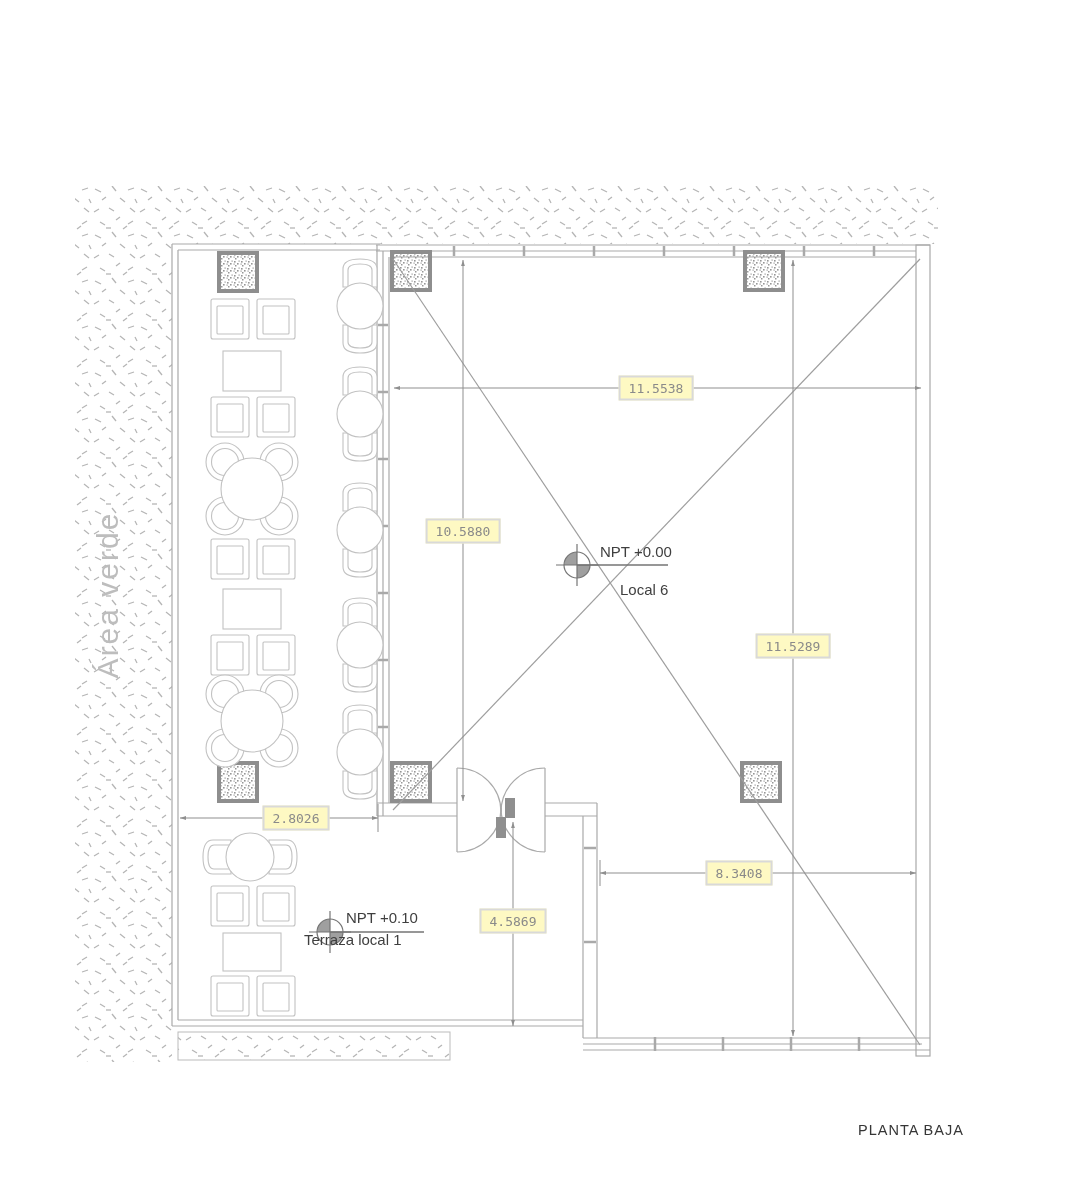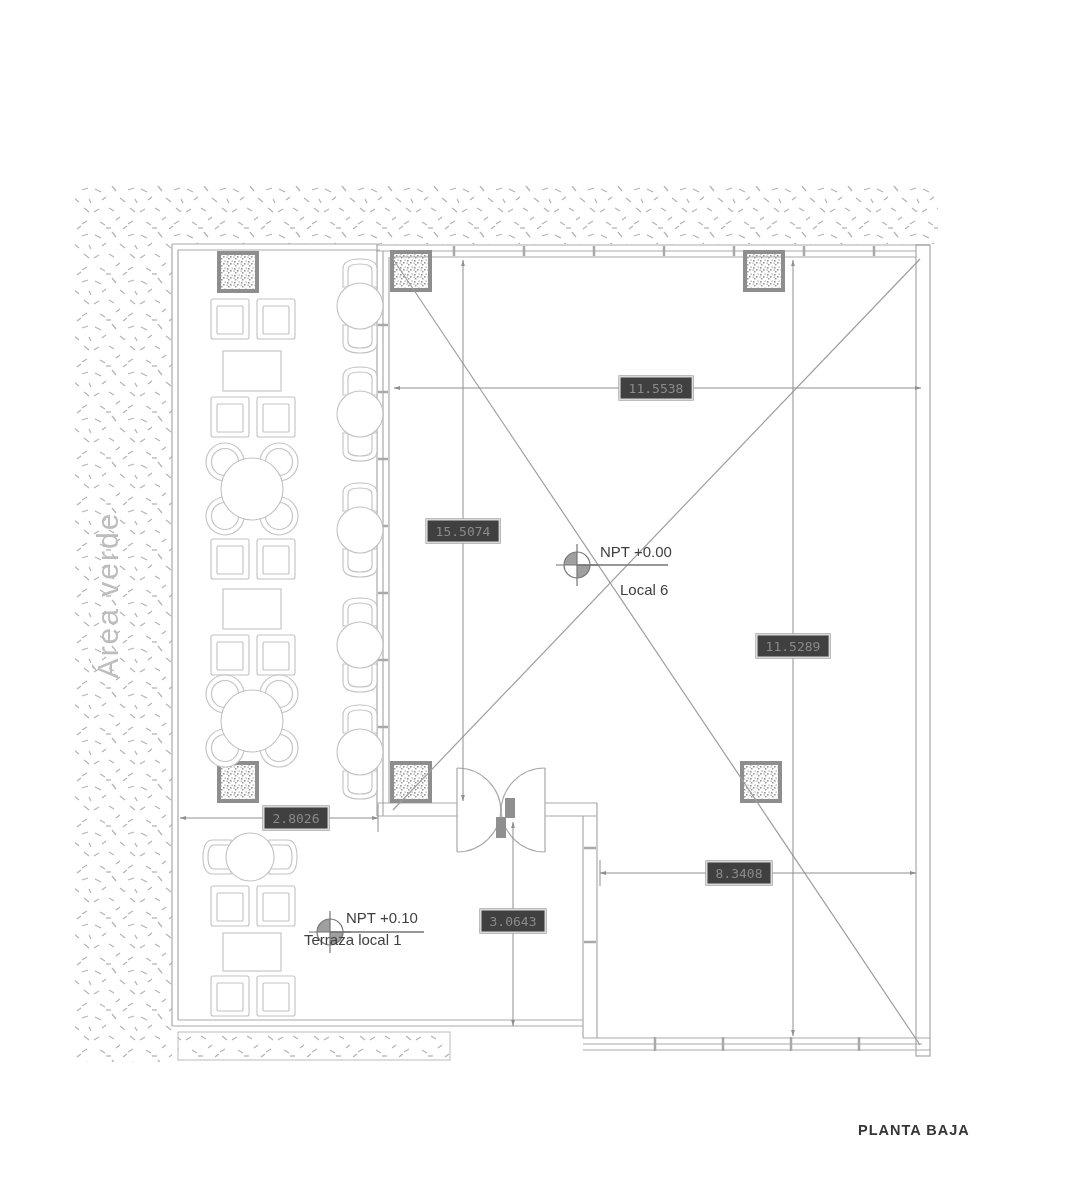--- a/index.html
+++ b/index.html
@@ -6,25 +6,25 @@
   #stage{position:relative;width:1073px;height:1200px;background:#fff;overflow:hidden;
          font-family:"Liberation Sans",sans-serif;}
   #plan-svg{position:absolute;left:0;top:0;}
   .w  {stroke:var(--wall-line,#a9a9a9);stroke-width:1.2;fill:none;}
   .w2 {stroke:var(--wall-line,#a9a9a9);stroke-width:2.5;fill:none;}
   .f  {stroke:var(--furniture-line,#c2c2c2);stroke-width:1.1;fill:#fff;}
   .d  {stroke:var(--dim-line,#8f8f8f);stroke-width:1;fill:none;}
   .dg {stroke:#9e9e9e;stroke-width:1.2;fill:none;}
   .lm {stroke:#757575;stroke-width:1.2;fill:none;}
   .lbl{position:absolute;color:var(--label-text,#3f3f3f);font-size:15px;white-space:nowrap;text-align:center;}
-  .dim{position:absolute;transform:translate(-50%,-50%);background:#404040;
+  .dim{position:absolute;transform:translate(-50%,-50%);background:#fef9c3;
        border:2px solid #d9d9d9;color:var(--dim-text,#8a8a8a);
        font:13px "DejaVu Sans Mono",monospace;padding:3px 8px;white-space:nowrap;}
   .title{position:absolute;color:var(--title-text,#363636);font-size:14.5px;
-         letter-spacing:1px;white-space:nowrap;font-weight:bold;}
+         letter-spacing:1px;white-space:nowrap;}
   .green-label{position:absolute;left:108px;top:595px;
          transform:translate(-50%,-50%) rotate(-90deg);
          color:var(--green-text,#bdbdbd);font-size:30px;letter-spacing:2px;white-space:nowrap;}
 </style>
 </head>
 <body>
 
 <div id="stage">
 
   <svg id="plan-svg" width="1073" height="1200" viewBox="0 0 1073 1200">
@@ -261,20 +261,20 @@
 
   <div class="green-label">Área verde</div>
 
   <div class="lbl" style="left:600px;top:543px">NPT +0.00</div>
   <div class="lbl" style="left:620px;top:581px">Local 6</div>
 
   <div class="lbl" style="left:346px;top:909px">NPT +0.10</div>
   <div class="lbl" style="left:304px;top:931px">Terraza local 1</div>
 
   <div class="dim" style="left:656px;top:388px">11.5538</div>
-  <div class="dim" style="left:463px;top:531px">15.5074</div>
+  <div class="dim" style="left:463px;top:531px">10.5880</div>
   <div class="dim" style="left:793px;top:646px">11.5289</div>
   <div class="dim" style="left:296px;top:818px">2.8026</div>
   <div class="dim" style="left:739px;top:873px">8.3408</div>
-  <div class="dim" style="left:513px;top:921px">3.0643</div>
+  <div class="dim" style="left:513px;top:921px">4.5869</div>
 
   <div class="title" style="left:858px;top:1122px">PLANTA BAJA</div>
 </div>
 
 </body></html>

